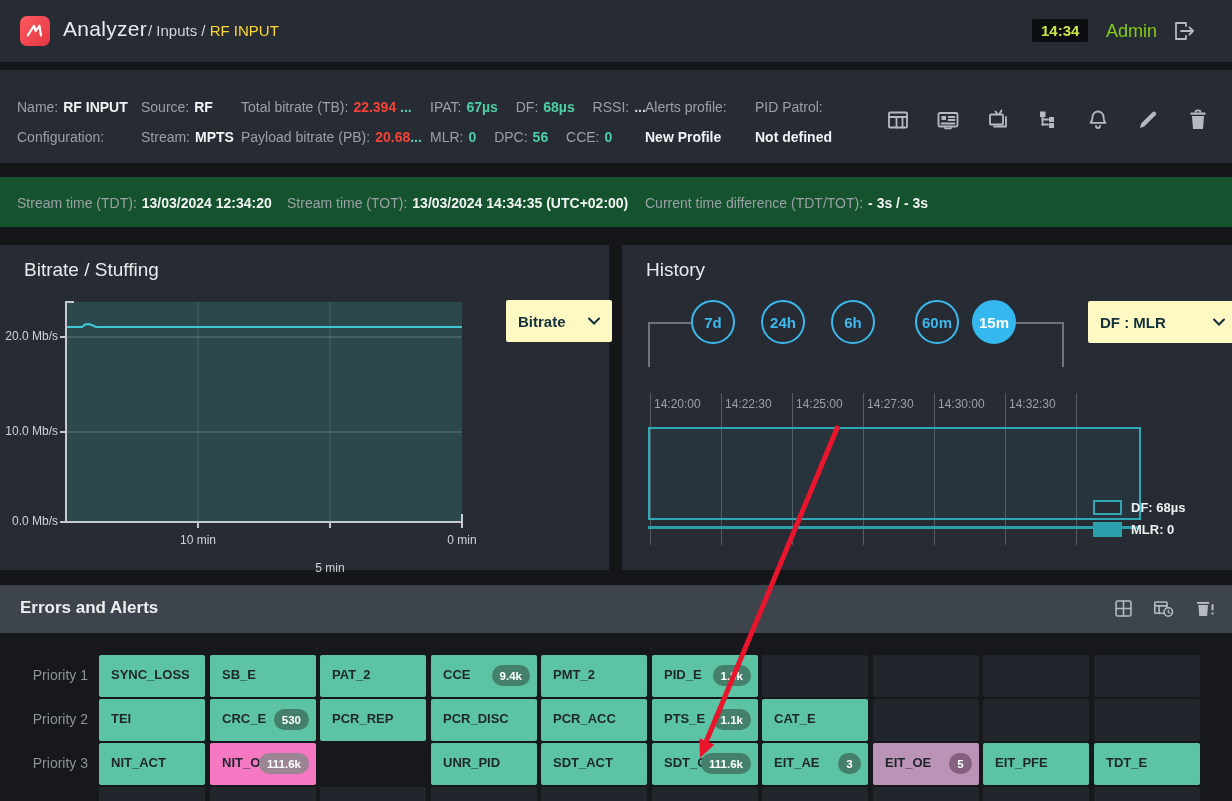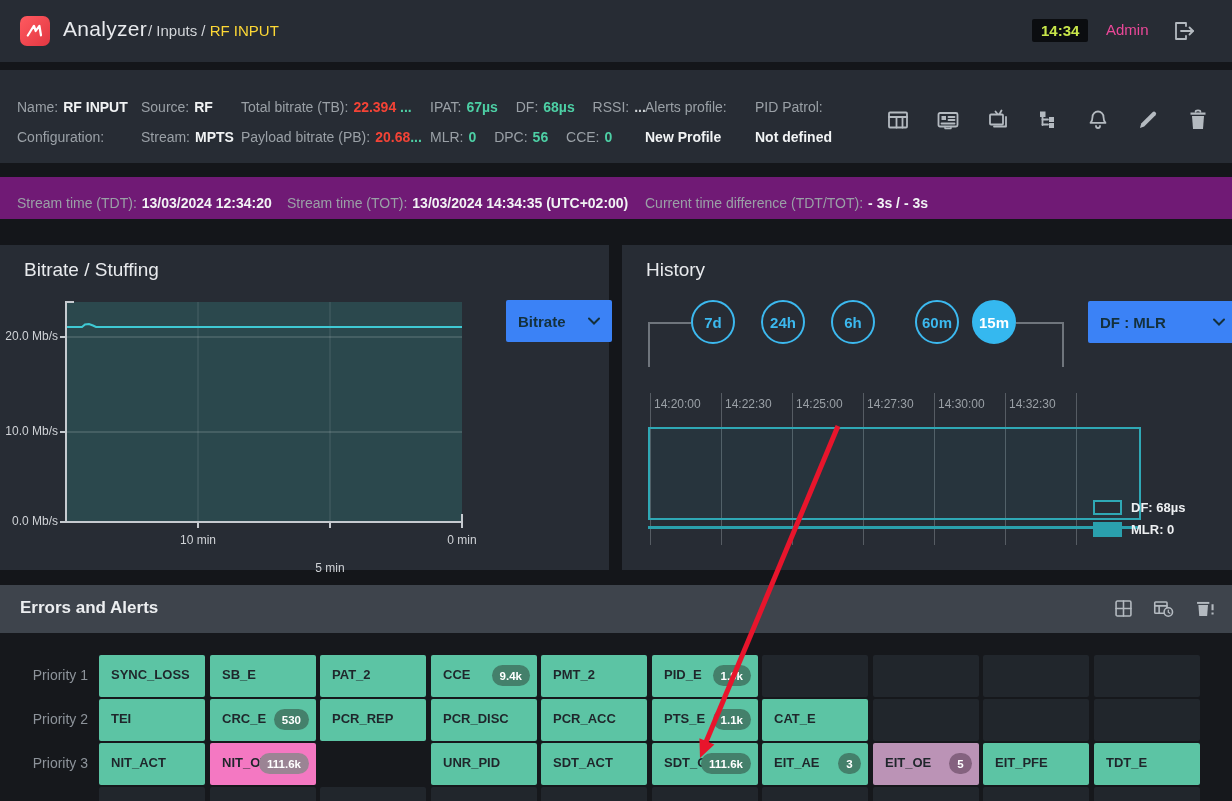--- a/index.html
+++ b/index.html
@@ -5,41 +5,41 @@
   html,body{margin:0;padding:0;background:#0e1013;font-family:"Liberation Sans",sans-serif;}
   #screen{position:relative;width:1232px;height:801px;background:#14161a;overflow:hidden;color:#eef0f2;}
   .abs{position:absolute;}
   
   #topbar{position:absolute;left:0;top:0;width:1232px;height:62px;background:#272c34;}
   #logo{position:absolute;left:20px;top:16px;width:30px;height:30px;border-radius:7px;background:linear-gradient(135deg,#ff5a60,#e23742);display:flex;align-items:center;justify-content:center;}
   #app-title{position:absolute;left:63px;top:17px;font-size:21px;font-weight:500;color:#e8eaed;letter-spacing:.3px;}
   #breadcrumb{position:absolute;left:148px;top:22px;font-size:15px;color:#d2d5d9;}
   #breadcrumb .cur{color:#fdd835;font-weight:500;}
   #clock{position:absolute;left:1032px;top:19px;background:#0b0d10;border-radius:2px;padding:3px 9px;font-size:15px;font-weight:bold;color:#c8e64a;}
-  #user{position:absolute;left:1106px;top:21px;font-size:15px;color:#ec4899;}
+  #user{position:absolute;left:1106px;top:21px;font-size:18px;color:#84cc16;}
   #logout{position:absolute;left:1172px;top:19px;width:24px;height:24px;}
   
   #infobar{position:absolute;left:0;top:70px;width:1232px;height:93px;background:#272c34;font-size:14px;}
   .ibox{position:absolute;white-space:nowrap;}
   .lbl{color:#9aa0a6;margin-right:5px;}
   .val{color:#f1f3f4;font-weight:bold;}
   .val.red{color:#f44336;}
   .val.teal{color:#4dd0a5;}
   .val.dim{color:#cfd3d7;}
   .pair{margin-right:14px;}
   #info-icons{position:absolute;right:22px;top:38px;display:flex;gap:26px;}
   #info-icons svg{display:block;}
   
-  #timebar{position:absolute;left:0;top:177px;width:1232px;height:42px;background:#701a75;font-size:14px;}
+  #timebar{position:absolute;left:0;top:177px;width:1232px;height:50px;background:#14532d;font-size:14px;}
   
   .panel{position:absolute;top:245px;height:325px;background:#272c34;}
   #panel-bitrate{left:0;width:609px;}
   #panel-history{left:622px;width:610px;}
   .panel-title{position:absolute;left:24px;top:14px;font-size:19px;font-weight:500;color:#e8eaed;}
-  .dropdown{position:absolute;height:42px;background:#3b82f6;border-radius:2px;display:flex;align-items:center;justify-content:space-between;padding:0 12px;cursor:pointer;}
+  .dropdown{position:absolute;height:42px;background:#fef9c3;border-radius:2px;display:flex;align-items:center;justify-content:space-between;padding:0 12px;cursor:pointer;}
   .dropdown .dtext{font-size:15px;font-weight:bold;color:#14303c;margin-right:14px;}
   
   .ylab{position:absolute;left:0;width:58px;text-align:right;font-size:12px;color:#d0d3d7;}
   .xlab-b{position:absolute;width:60px;text-align:center;font-size:12px;color:#d0d3d7;}
   
   .range-circle{position:absolute;top:55px;width:44px;height:44px;border-radius:50%;border:2px solid #3cb9ef;box-sizing:border-box;color:#3cb9ef;font-size:15px;font-weight:bold;display:flex;align-items:center;justify-content:center;cursor:pointer;background:transparent;}
   .range-circle.sel{background:#35b8ef;border-color:#35b8ef;color:#fff;}
   .bracket{position:absolute;top:77px;height:45px;box-sizing:border-box;}
   #bracket-l{left:26px;width:43px;border-left:2px solid #6f757c;border-top:2px solid #6f757c;}
   #bracket-r{left:394px;width:48px;border-right:2px solid #6f757c;border-top:2px solid #6f757c;}

